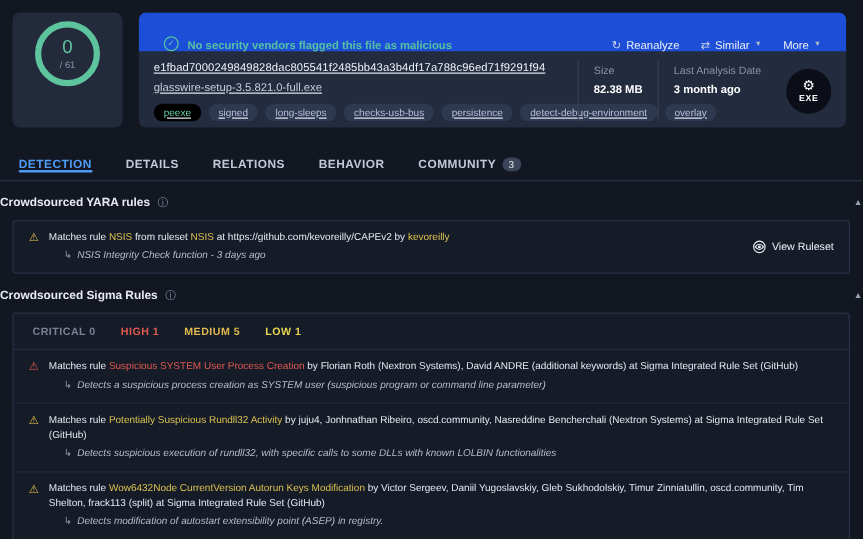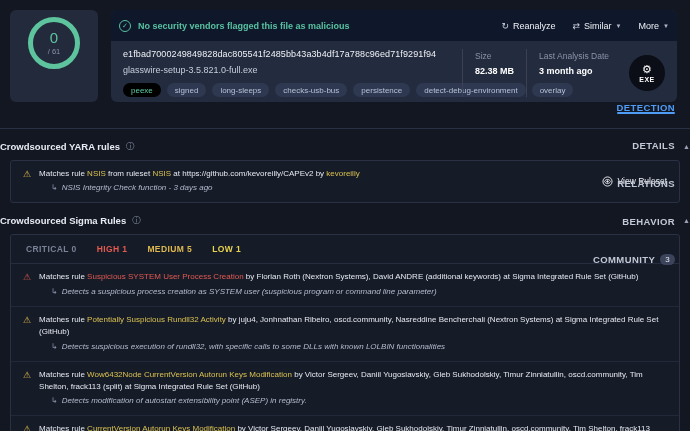--- a/index.html
+++ b/index.html
@@ -25,51 +25,51 @@
   .cs-row { display:flex; align-items:center; gap:6px; margin-top:7px; }
   .cs-label { color:#8a93a8; font-size:8.5px; text-align:right; width:44px; line-height:1.3; }
   .vote-pill {
     background:#2e374c; border-radius:10px; padding:2px 5px 2px 7px;
     display:flex; align-items:center; gap:4px; cursor:pointer;
   }
   .vote-num { color:#8fd9bb; font-size:9px; }
   .vote-arrows { display:flex; flex-direction:column; color:#8a93a8; font-size:5.5px; line-height:1.1; }
 
   .file-card { flex:1; background:#232b3e; border-radius:6px; overflow:hidden; display:flex; flex-direction:column; }
-  .banner { background:#0f172a; display:flex; align-items:center; padding:0 8px; height:31px; flex-shrink:0; }
+  .banner { background:#1d4ed8; display:flex; align-items:flex-end; padding:0 20px; height:31px; flex-shrink:0; }
   .check-circle {
     width:12px; height:12px; border:1px solid #57c2a0; border-radius:50%;
     color:#57c2a0; font-size:7px; display:flex; align-items:center; justify-content:center; margin-right:7px;
   }
   .banner-text { color:#57c2a0; font-weight:bold; font-size:9px; }
   .actions { margin-left:auto; display:flex; gap:17px; align-items:center; }
   .action { color:#eef1f6; font-size:9px; cursor:pointer; display:flex; align-items:center; gap:4px; white-space:nowrap; }
   .action .aicon { font-size:9px; color:#cfd5e2; }
   .chev { font-size:6px; color:#aeb6c8; }
 
   .file-body { display:flex; padding:8px 12px 8px; flex:1; }
-  .file-main { flex:1; min-width:0; }
+  .file-main { flex:1; min-width:0;text-decoration:underline; }
   .hash { color:#eef1f6; font-size:9px; letter-spacing:.1px; cursor:text; }
   .fname { color:#c6cdda; font-size:9px; margin-top:6px; }
   .tags { display:flex; gap:6px; margin-top:8px; flex-wrap:nowrap; }
   .tag { background:#2e3850; color:#b6c0d6; border-radius:9px; padding:2.5px 8px; font-size:8px; white-space:nowrap; cursor:pointer; }
   .tag.green { background:#000000; color:#5fd0a8; }
   .file-meta { display:flex; align-items:center; margin-left:10px; flex-shrink:0; }
   .meta-block { border-left:1px solid #3a4154; padding:2px 12px; align-self:stretch; }
   .meta-label { color:#8a93a8; font-size:8.5px; }
   .meta-value { color:#ffffff; font-weight:bold; font-size:9px; margin-top:5px; }
   .exe-badge {
     width:36px; height:36px; border-radius:50%; background:#0b0e16; margin-left:8px;
     display:flex; flex-direction:column; align-items:center; justify-content:center; color:#fff;
   }
   .exe-gear { font-size:11px; line-height:1; }
   .exe-label { font-size:7px; font-weight:bold; letter-spacing:.5px; margin-top:1px; }
 
   
-  .tabbar { display:flex; gap:27px; padding:0 15px; border-bottom:1px solid #2a3145; height:27px; align-items:flex-end; margin-top:0;flex-direction:column; }
+  .tabbar { display:flex; gap:27px; padding:0 15px; border-bottom:1px solid #2a3145; height:27px; align-items:center; margin-top:16px; }
   .tab { color:#c3c9d7; font-weight:bold; font-size:9.5px; letter-spacing:.4px; display:flex; align-items:center; cursor:pointer; position:relative; }
   .tab.active { color:#4f9cf7; }
   .tab.active::after { content:""; position:absolute; left:0; right:0; bottom:-1px; height:2px; background:#4f9cf7; border-radius:2px; }
   .tab-badge { background:#3c445c; border-radius:8px; padding:1px 5px; margin-left:5px; color:#e8ebf2; font-size:8px; font-weight:normal; }
 
   
   .section-head { display:flex; align-items:center; padding:0 0; height:21px; margin-top:7px; }
   .section-title { font-weight:bold; color:#e8ebf2; font-size:9.5px; }
   .info-i { color:#8a93a8; margin-left:6px; font-size:8.5px; }
   .collapse { margin-left:auto; color:#9aa2b4; font-size:7px; cursor:pointer; }

